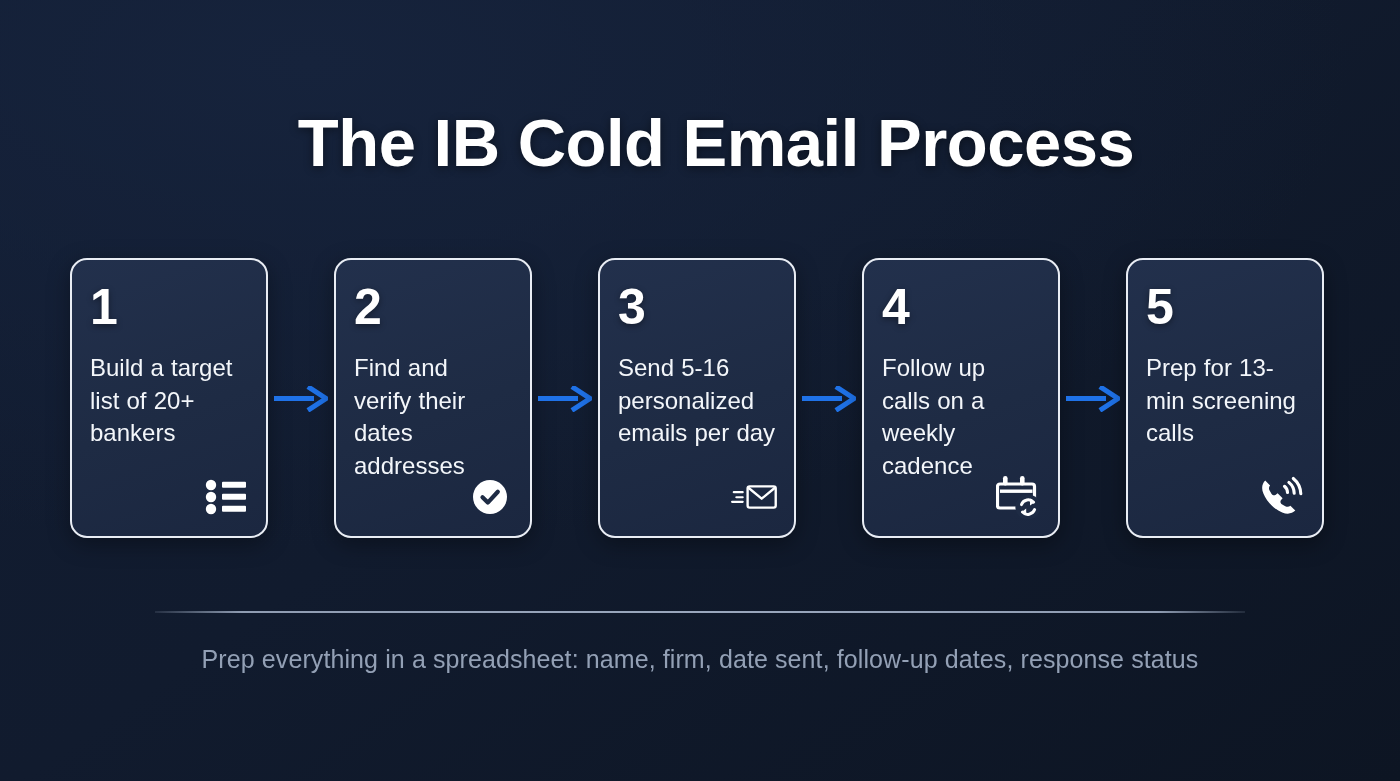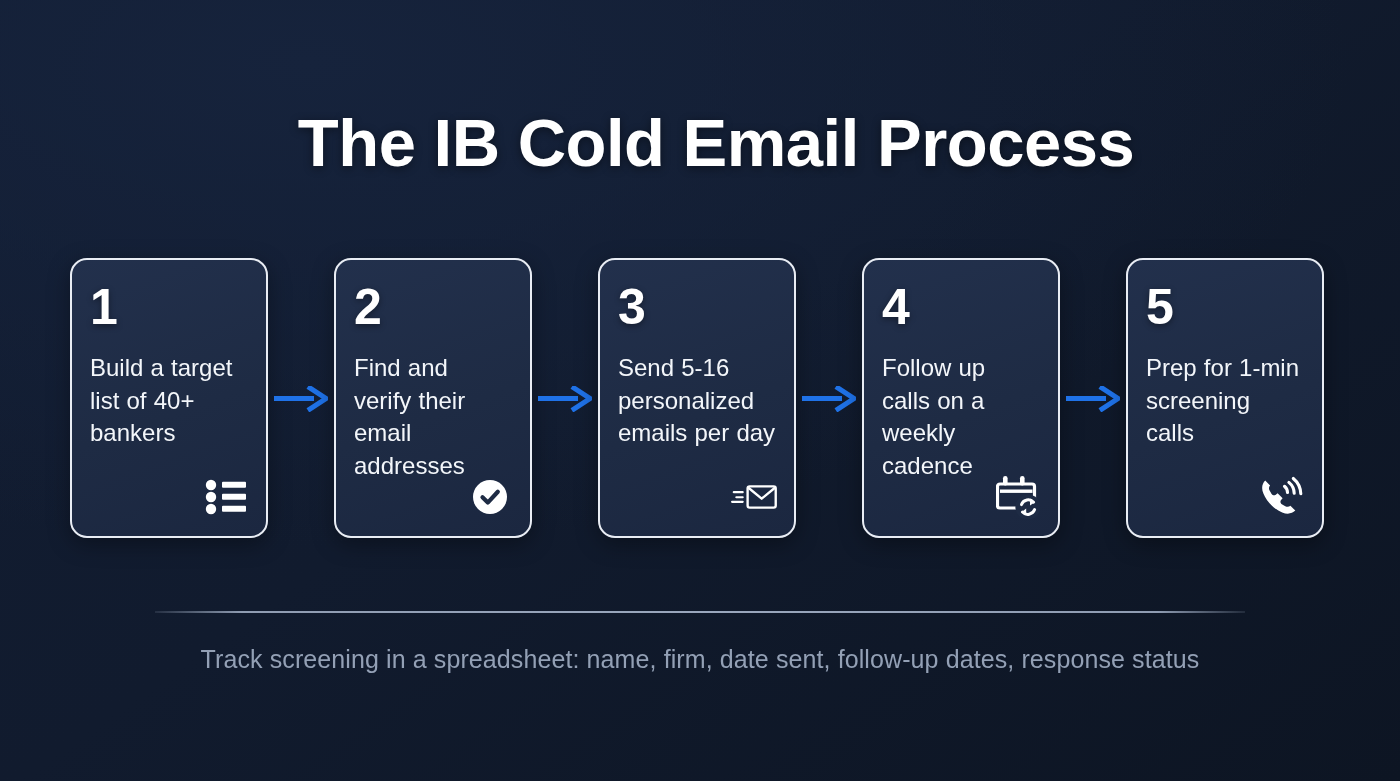--- a/index.html
+++ b/index.html
@@ -131,21 +131,21 @@
 <body>
 
 <div class="slide">
 
   <div class="title">The IB Cold Email Process</div>
 
   <div class="cards">
 
     <div class="card">
       <div class="card-number">1</div>
-      <div class="card-text">Build a target list of 40+ bankers</div>
+      <div class="card-text">Build a target list of 20+ bankers</div>
       <div class="card-icon">
         <svg width="42" height="36" viewBox="0 0 42 36">
           <circle cx="6" cy="6" r="5.2" fill="#ffffff"></circle>
           <circle cx="6" cy="18" r="5.2" fill="#ffffff"></circle>
           <circle cx="6" cy="30" r="5.2" fill="#ffffff"></circle>
           <rect x="17" y="2.8" width="24" height="6" rx="1" fill="#ffffff"></rect>
           <rect x="17" y="14.8" width="24" height="6" rx="1" fill="#ffffff"></rect>
           <rect x="17" y="26.8" width="24" height="6" rx="1" fill="#ffffff"></rect>
         </svg>
       </div>
@@ -153,21 +153,21 @@
 
     <div class="arrow">
       <svg width="54" height="26" viewBox="0 0 54 26">
         <rect x="0" y="10" width="40" height="5" fill="#1f72e8"></rect>
         <path d="M36 2 L52 12.5 L36 23" fill="none" stroke="#1f72e8" stroke-width="5" stroke-linecap="square" stroke-linejoin="miter"></path>
       </svg>
     </div>
 
     <div class="card">
       <div class="card-number">2</div>
-      <div class="card-text">Find and verify their email addresses</div>
+      <div class="card-text">Find and verify their dates addresses</div>
       <div class="card-icon">
         <svg width="36" height="36" viewBox="0 0 36 36">
           <circle cx="18" cy="18" r="17" fill="#ffffff"></circle>
           <path d="M10.5 18.3 L15.8 23.6 L25.8 12.8" fill="none" stroke="#1e2b44" stroke-width="4.2" stroke-linecap="round" stroke-linejoin="round"></path>
         </svg>
       </div>
     </div>
 
     <div class="arrow">
       <svg width="54" height="26" viewBox="0 0 54 26">
@@ -217,30 +217,30 @@
 
     <div class="arrow">
       <svg width="54" height="26" viewBox="0 0 54 26">
         <rect x="0" y="10" width="40" height="5" fill="#1f72e8"></rect>
         <path d="M36 2 L52 12.5 L36 23" fill="none" stroke="#1f72e8" stroke-width="5" stroke-linecap="square" stroke-linejoin="miter"></path>
       </svg>
     </div>
 
     <div class="card">
       <div class="card-number">5</div>
-      <div class="card-text">Prep for 1-min screening calls</div>
+      <div class="card-text">Prep for 13-min screening calls</div>
       <div class="card-icon">
         <svg width="46" height="44" viewBox="0 0 46 44">
           <path d="M6.2 5.5 C3 8.8 2.2 13.4 4.4 18.6 C7.6 26.6 15.2 34.2 23.2 37.4 C28.4 39.6 33 38.8 36.3 35.6 L31.4 30.7 C30 32 28.1 32.2 26.3 31.2 L22.8 29.2 C21.3 28.3 21 26.3 22.1 25 L23.6 23.2 L18.6 18.2 L16.8 19.7 C15.5 20.8 13.5 20.5 12.6 19 L10.6 15.5 C9.6 13.7 9.8 11.8 11.1 10.4 Z" fill="#ffffff"></path>
           <path d="M28.5 17.5 a8.5 8.5 0 0 0 -3 -6.2" fill="none" stroke="#ffffff" stroke-width="3.1" stroke-linecap="round"></path>
           <path d="M35.2 18.2 a14.6 14.6 0 0 0 -5.3 -10.8" fill="none" stroke="#ffffff" stroke-width="3.1" stroke-linecap="round"></path>
           <path d="M41.8 18.8 a20.8 20.8 0 0 0 -7.5 -15.3" fill="none" stroke="#ffffff" stroke-width="3.1" stroke-linecap="round"></path>
         </svg>
       </div>
     </div>
 
   </div>
 
   <div class="divider"></div>
 
-  <div class="footer">Track screening in a spreadsheet: name, firm, date sent, follow-up dates, response status</div>
+  <div class="footer">Prep everything in a spreadsheet: name, firm, date sent, follow-up dates, response status</div>
 
 </div>
 
 </body></html>

